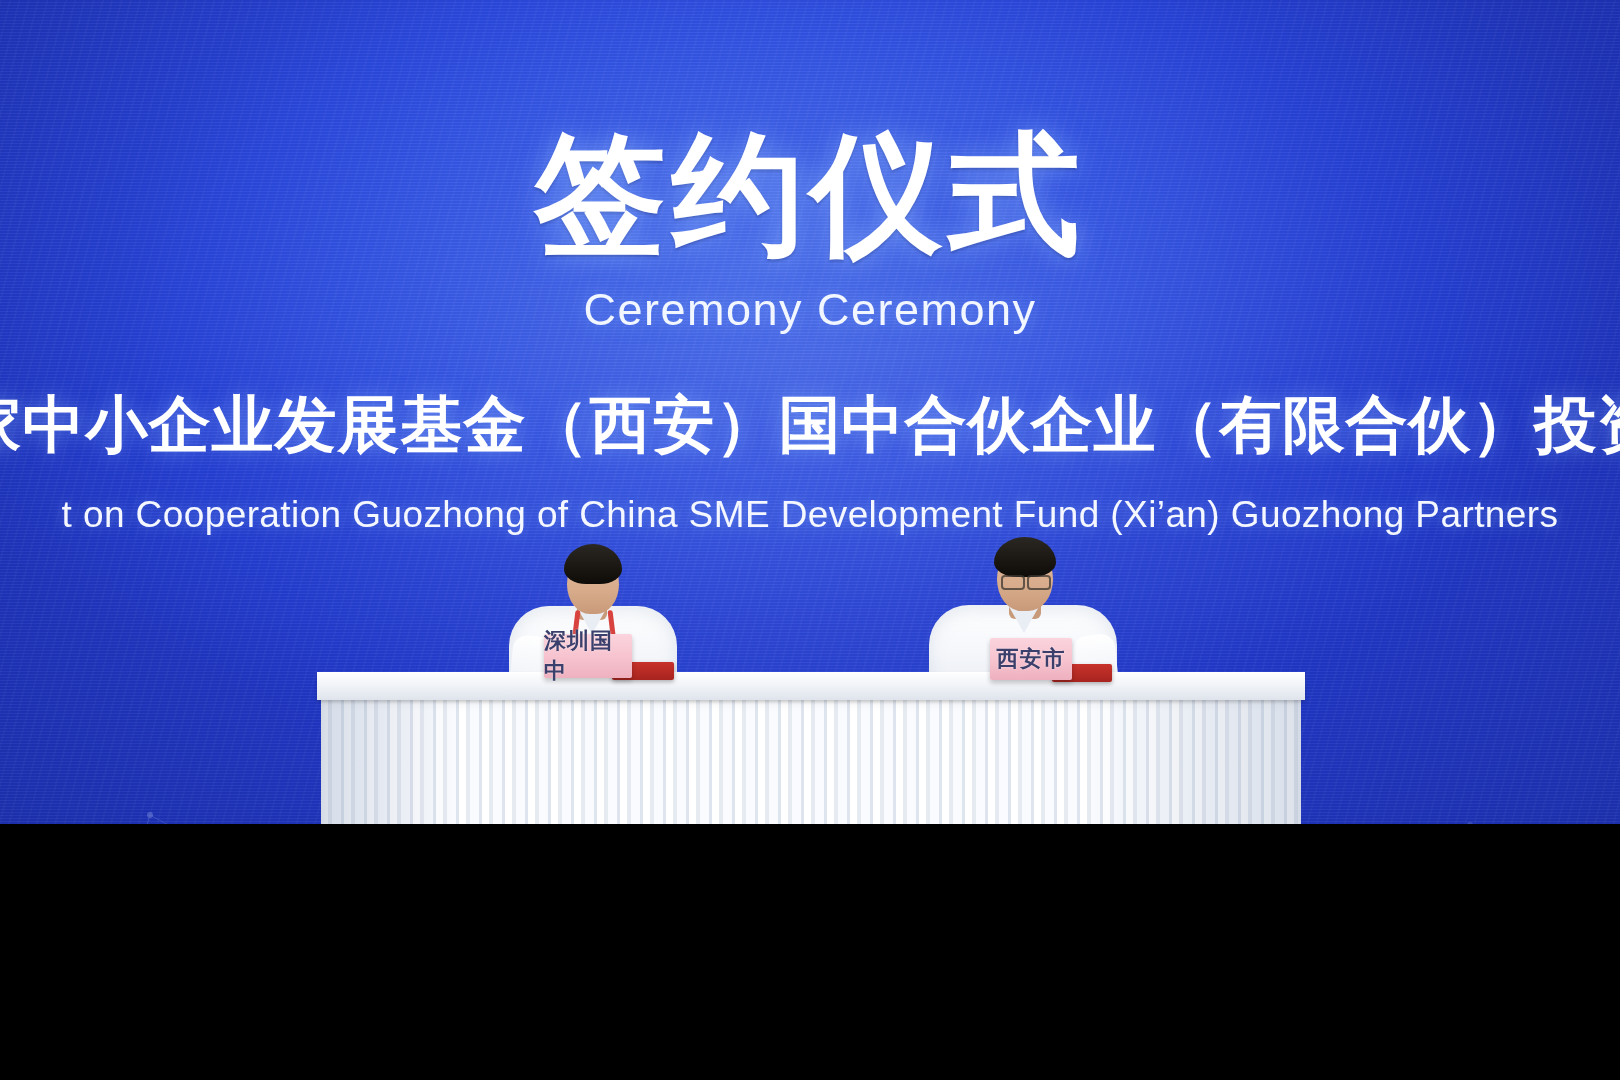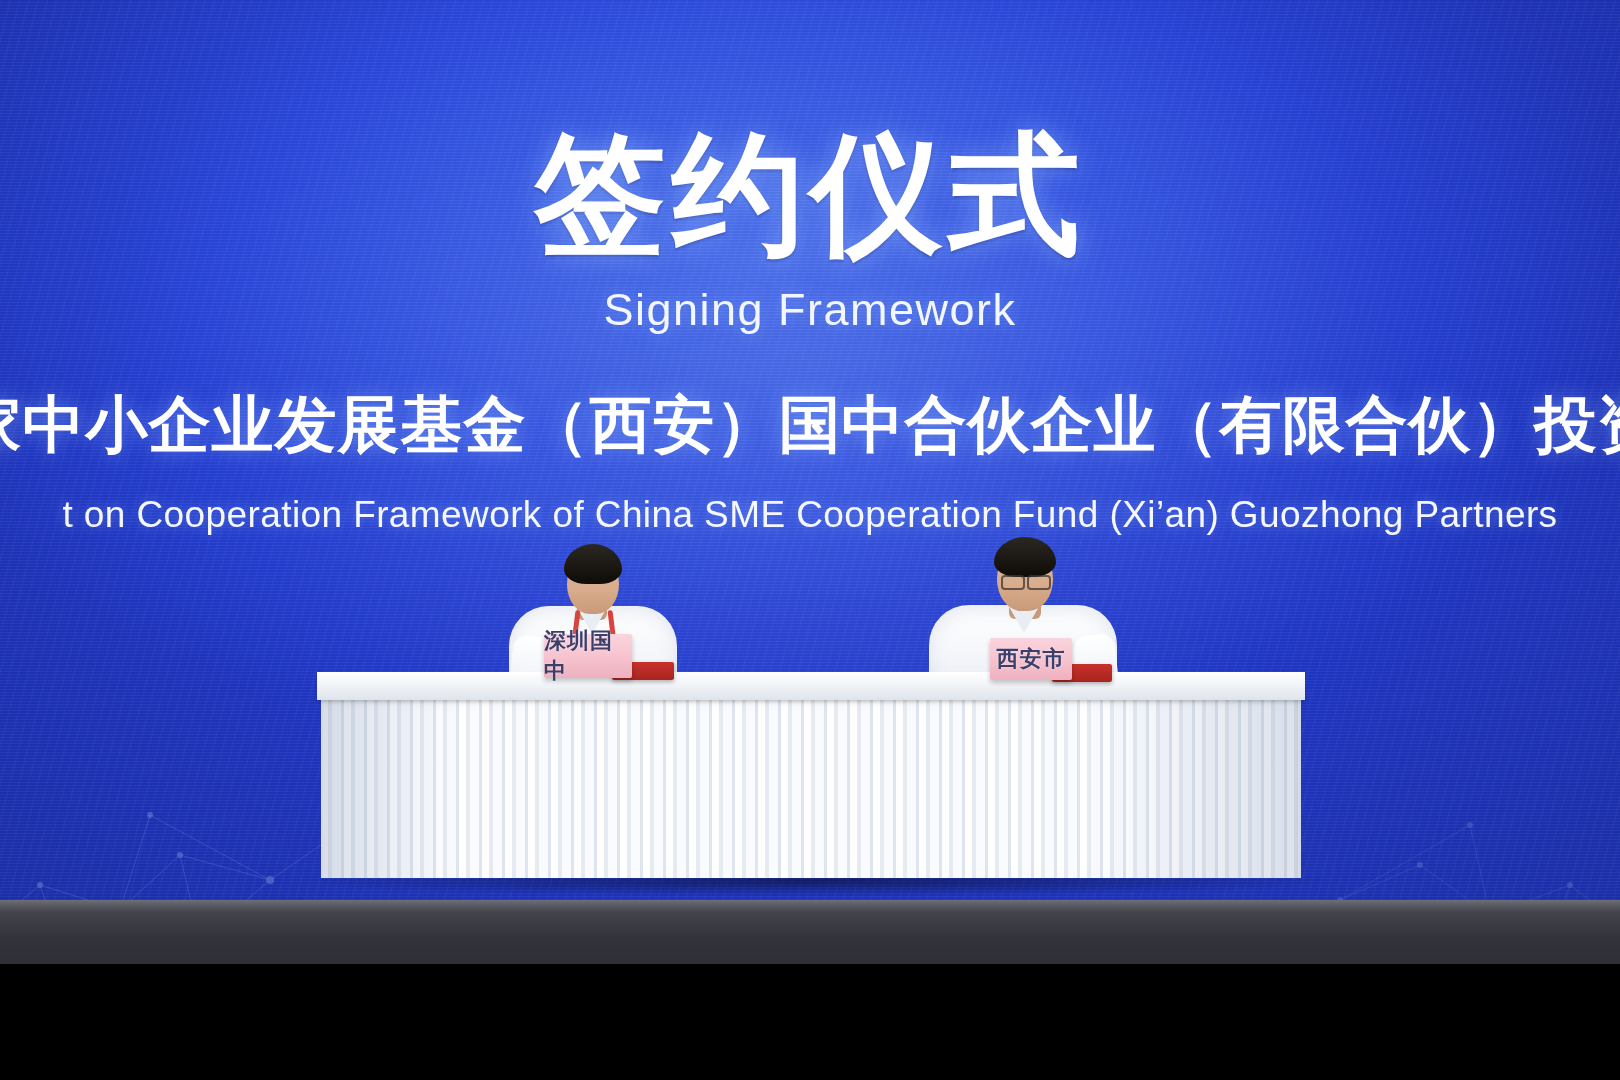--- a/index.html
+++ b/index.html
@@ -6,21 +6,21 @@
     margin: 0;
     padding: 0;
     background: #000;
   }
   body {
     font-family: "Liberation Sans", sans-serif;
   }
   .stage {
     position: relative;
     width: 1620px;
-    height: 964px;
+    height: 824px;
     overflow: hidden;
     background: #2040d8;
   }
 
   
   .led-screen {
     position: absolute;
     left: 0; top: 0;
     width: 1620px;
     height: 915px;
@@ -427,23 +427,23 @@
         <circle cx="60" cy="185" r="3"></circle>
           <circle cx="270" cy="225" r="3"></circle>
         <circle cx="130" cy="220" r="3"></circle>
           <circle cx="190" cy="110" r="3"></circle>
       </g>
     </svg>
   </div>
 
   <div class="headline-wrap">
     <div class="title-cn">签约仪式</div>
-    <div class="title-en">Signing Framework</div>
+    <div class="title-en">Ceremony Ceremony</div>
     <div class="agreement-cn">国家中小企业发展基金（西安）国中合伙企业（有限合伙）投资协</div>
-    <div class="agreement-en">t on Cooperation Framework of China SME Cooperation Fund (Xi’an) Guozhong Partners</div>
+    <div class="agreement-en">t on Cooperation Guozhong of China SME Development Fund (Xi’an) Guozhong Partners</div>
   </div>
 
   <div class="conf-lockup">
     <div class="conf-main">
       <span class="yr">2021</span><span>全球硬科技创新大会</span>
     </div>
     <div class="conf-sub">GLOBAL KEY &amp; CORE TECHNOLOGY CONFERENCE</div>
   </div>
 
   <div class="center-mark">

